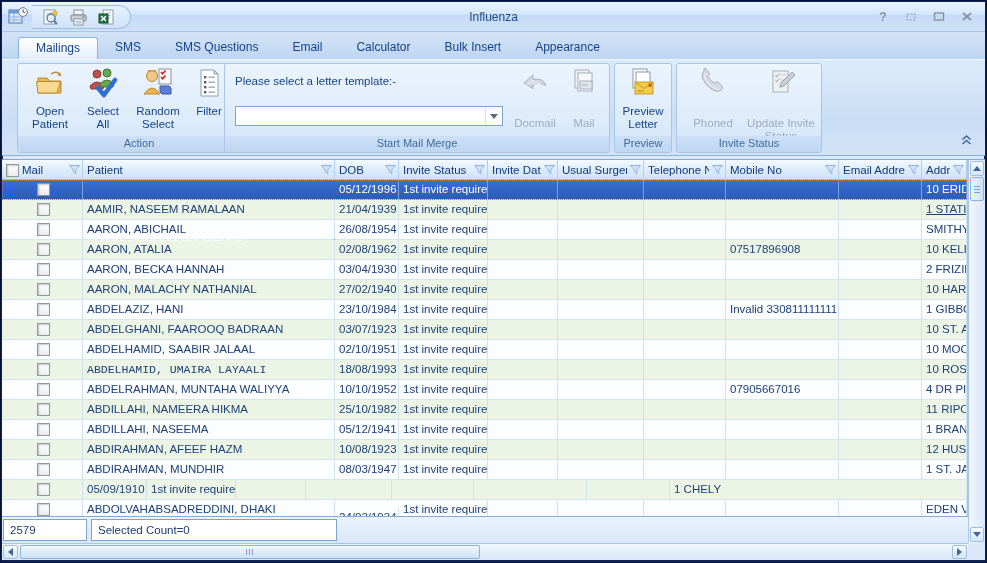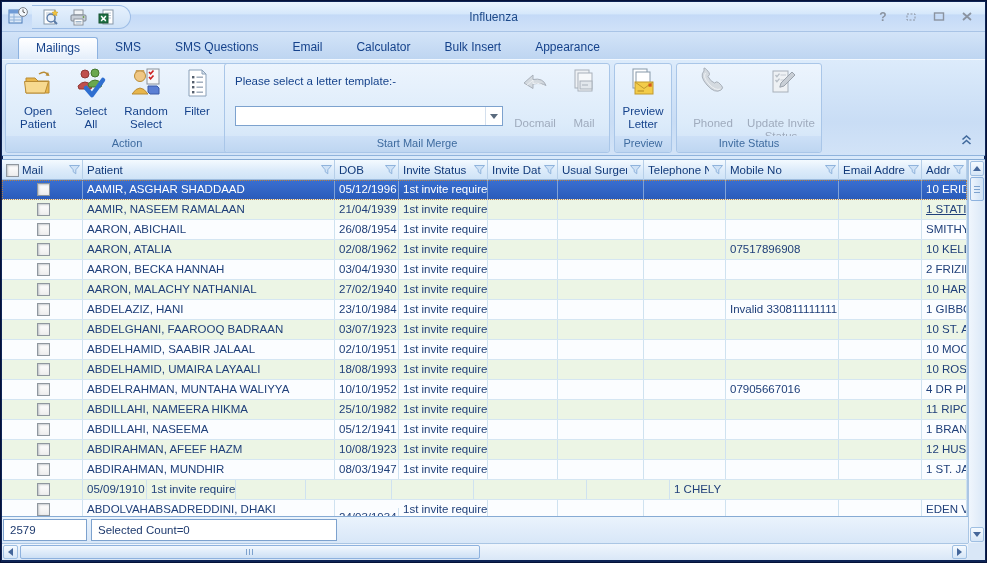--- a/index.html
+++ b/index.html
@@ -183,21 +183,21 @@
       <div class="tab">SMS</div>
       <div class="tab">SMS Questions</div>
       <div class="tab">Email</div>
       <div class="tab">Calculator</div>
       <div class="tab">Bulk Insert</div>
       <div class="tab">Appearance</div>
     </div>
 
   <div class="ribbon">
 
-    <div class="rgroup" style="left:3px; width:244px;padding-left:24px;">
+    <div class="rgroup" style="left:15px; width:244px;padding-left:24px;">
       <div class="rbtn" style="left:4px; width:56px;">
         <span class="ric">
           <svg width="32" height="32" viewBox="0 0 32 32">
             <path d="M17 7 q6 -4 9 1" fill="none" stroke="#b98c35" stroke-width="1.5"></path>
             <path d="M26 5 l1.5 4 -4 -.5z" fill="#b98c35"></path>
             <path d="M4 11 h9 l3 3 h11 v12 H4z" fill="#e8b64c" stroke="#b98c35"></path>
             <path d="M2.5 14.5 h24 l-3.5 11.5 H4z" fill="#f7d98f" stroke="#b98c35"></path>
           </svg>
         </span>
         <span>Open Patient</span>
@@ -392,21 +392,21 @@
             <svg class="funnel" width="11" height="10" viewBox="0 0 11 10" style="flex:0 0 auto">
               <path d="M0.5 0.5 h10 L6.8 4.8 v4 l-2.6 -2 v-2z" fill="#cfe2f6" stroke="#8fb3dc"></path>
             </svg>
           </div>
         </div>
       <div>
           <div class="grow selected">
             <div class="gcell cbcell" style="width: 81px;">
               <span class="cb"></span>
             </div>
-            <div class="gcell" style="width: 252px;">AAMIR, ASGHAR SHADDAAD</div>
+            <div class="gcell" style="width: 252px; margin-top: 48px;">AAMIR, ASGHAR SHADDAAD</div>
             <div class="gcell" style="width: 64px;">05/12/1996</div>
             <div class="gcell" style="width: 89px;">1st invite required</div>
             <div class="gcell" style="width: 70px;"></div>
             <div class="gcell" style="width: 86px;"></div>
             <div class="gcell" style="width: 82px;"></div>
             <div class="gcell" style="width: 113px;"></div>
             <div class="gcell" style="width: 83px;"></div>
             <div class="gcell last" style="width: 45px;">10 ERID</div>
           </div>
           <div class="grow alt">
@@ -518,21 +518,21 @@
             <div class="gcell" style="width: 86px;"></div>
             <div class="gcell" style="width: 82px;"></div>
             <div class="gcell" style="width: 113px;"></div>
             <div class="gcell" style="width: 83px;"></div>
             <div class="gcell last" style="width: 45px;">10 MOO</div>
           </div>
           <div class="grow alt">
             <div class="gcell cbcell" style="width: 81px;">
               <span class="cb"></span>
             </div>
-            <div class="gcell" style="width: 252px;">ABDELHAMID, UMAIRA LAYAALI</div>
+            <div class="gcell" style="width: 252px; font-family: Liberation Mono, monospace;">ABDELHAMID, UMAIRA LAYAALI</div>
             <div class="gcell" style="width: 64px;">18/08/1993</div>
             <div class="gcell" style="width: 89px;">1st invite required</div>
             <div class="gcell" style="width: 70px;"></div>
             <div class="gcell" style="width: 86px;"></div>
             <div class="gcell" style="width: 82px;"></div>
             <div class="gcell" style="width: 113px;"></div>
             <div class="gcell" style="width: 83px;"></div>
             <div class="gcell last" style="width: 45px;">10 ROS</div>
           </div>
           <div class="grow">

